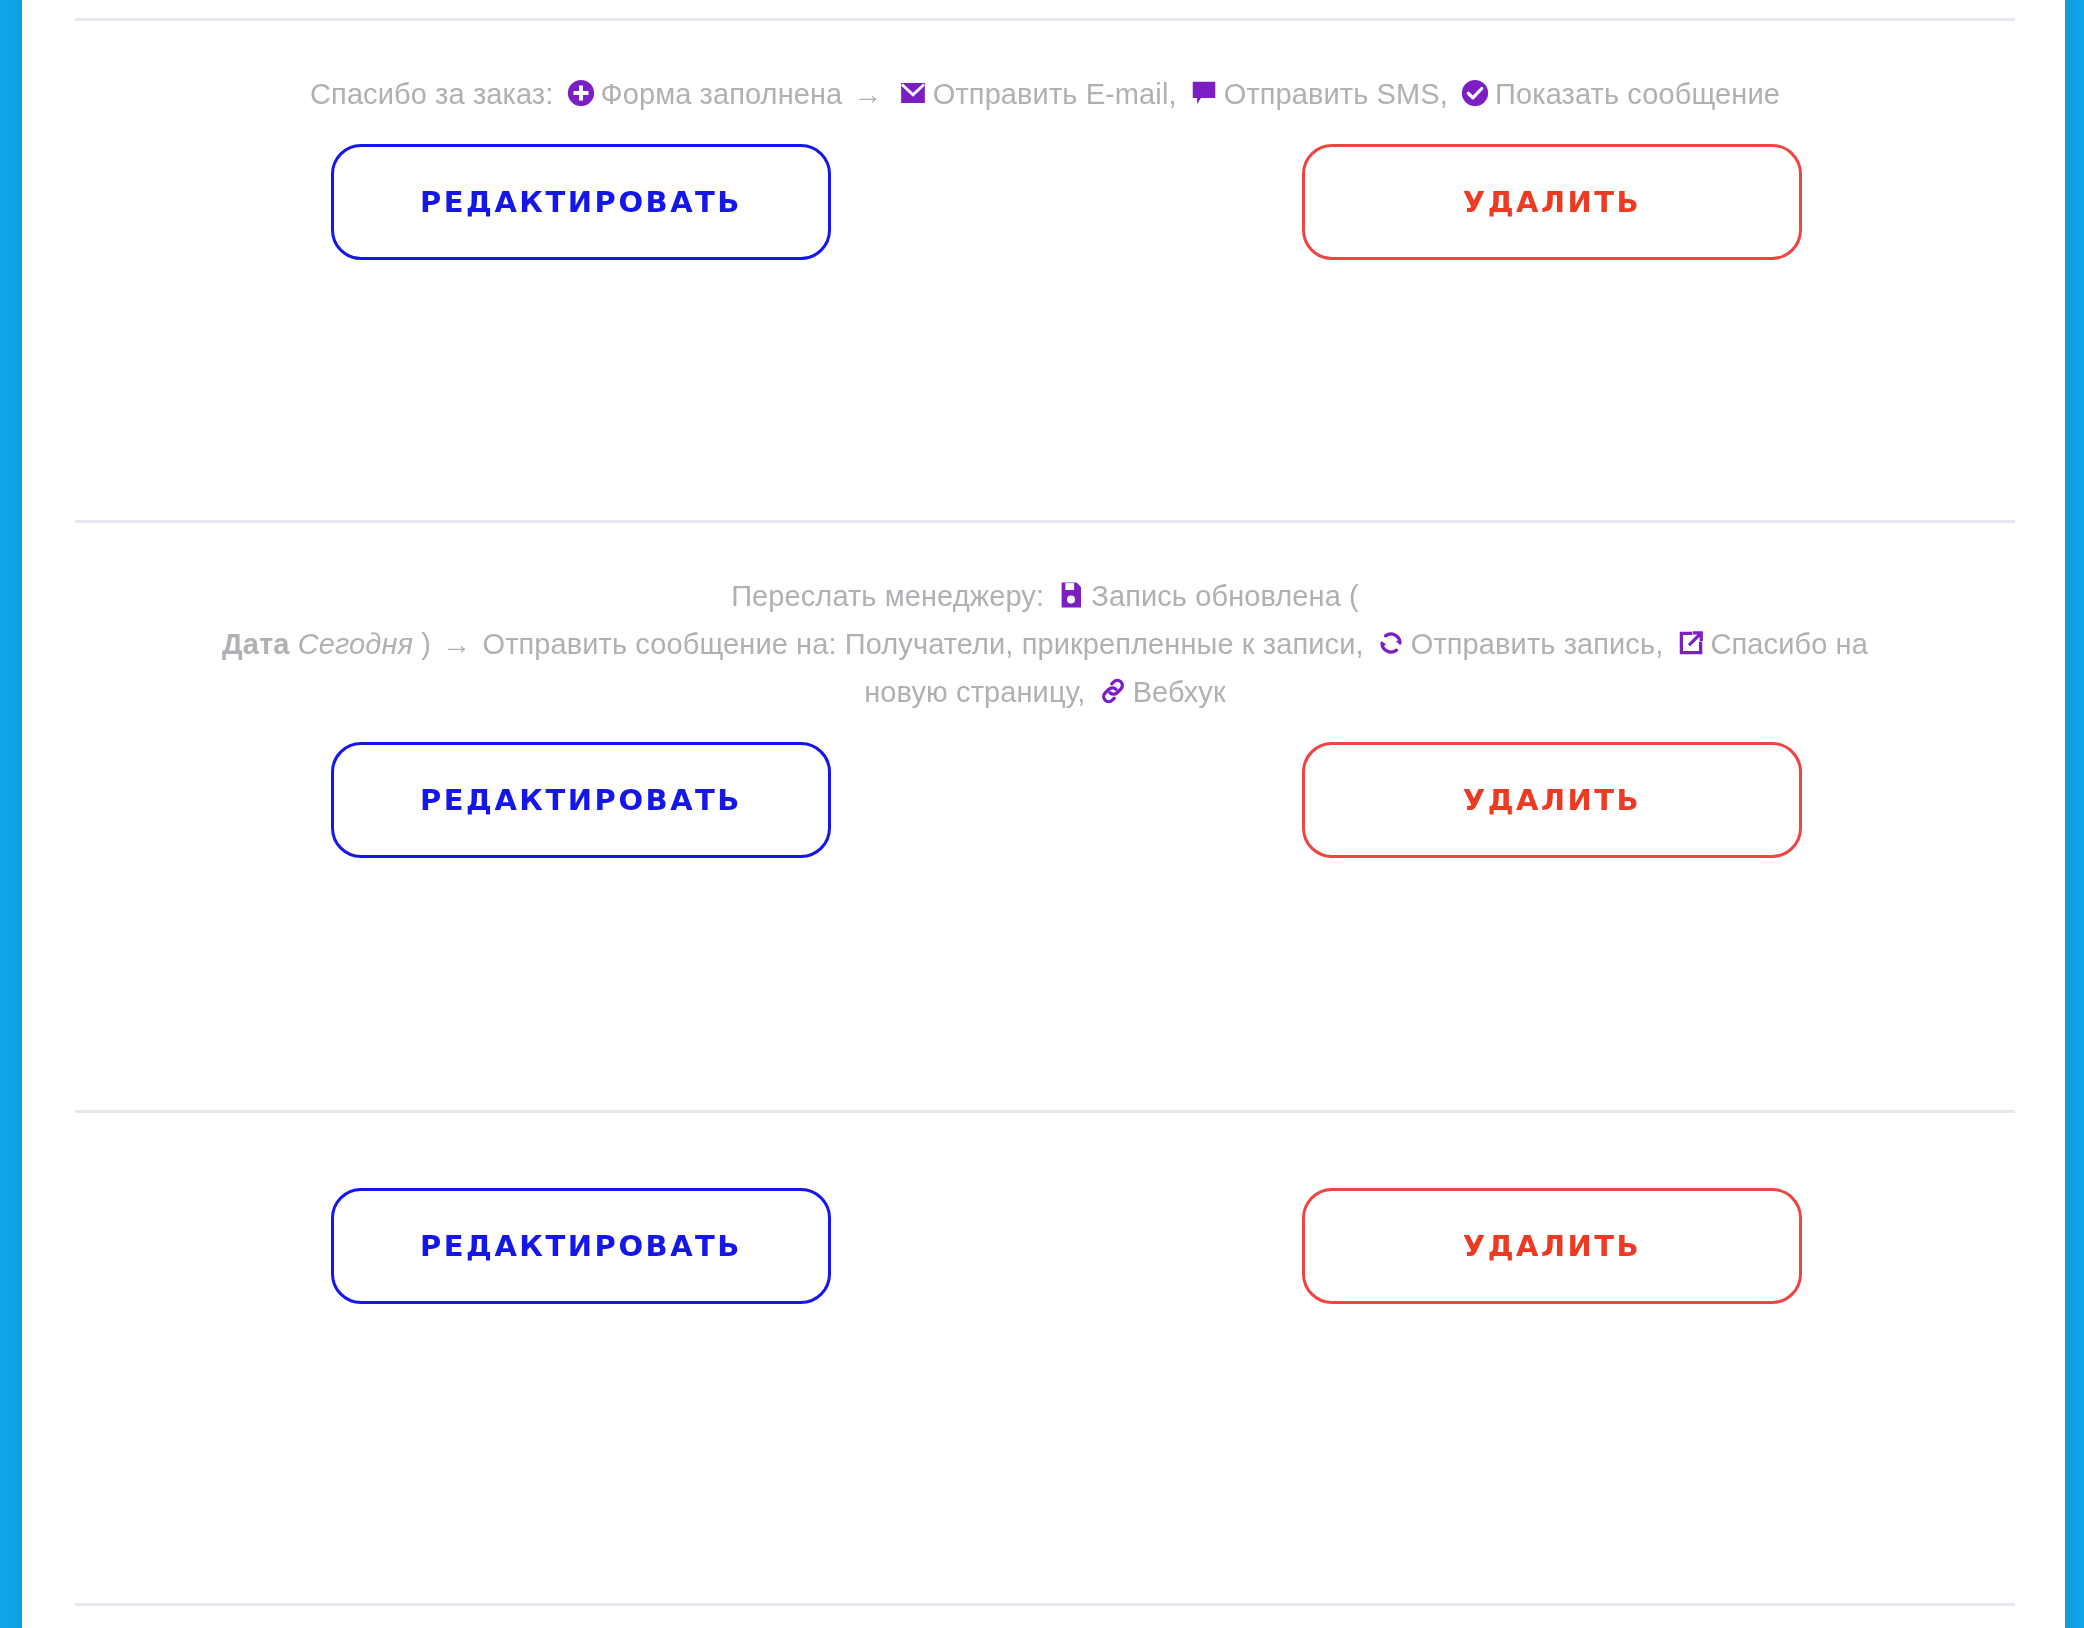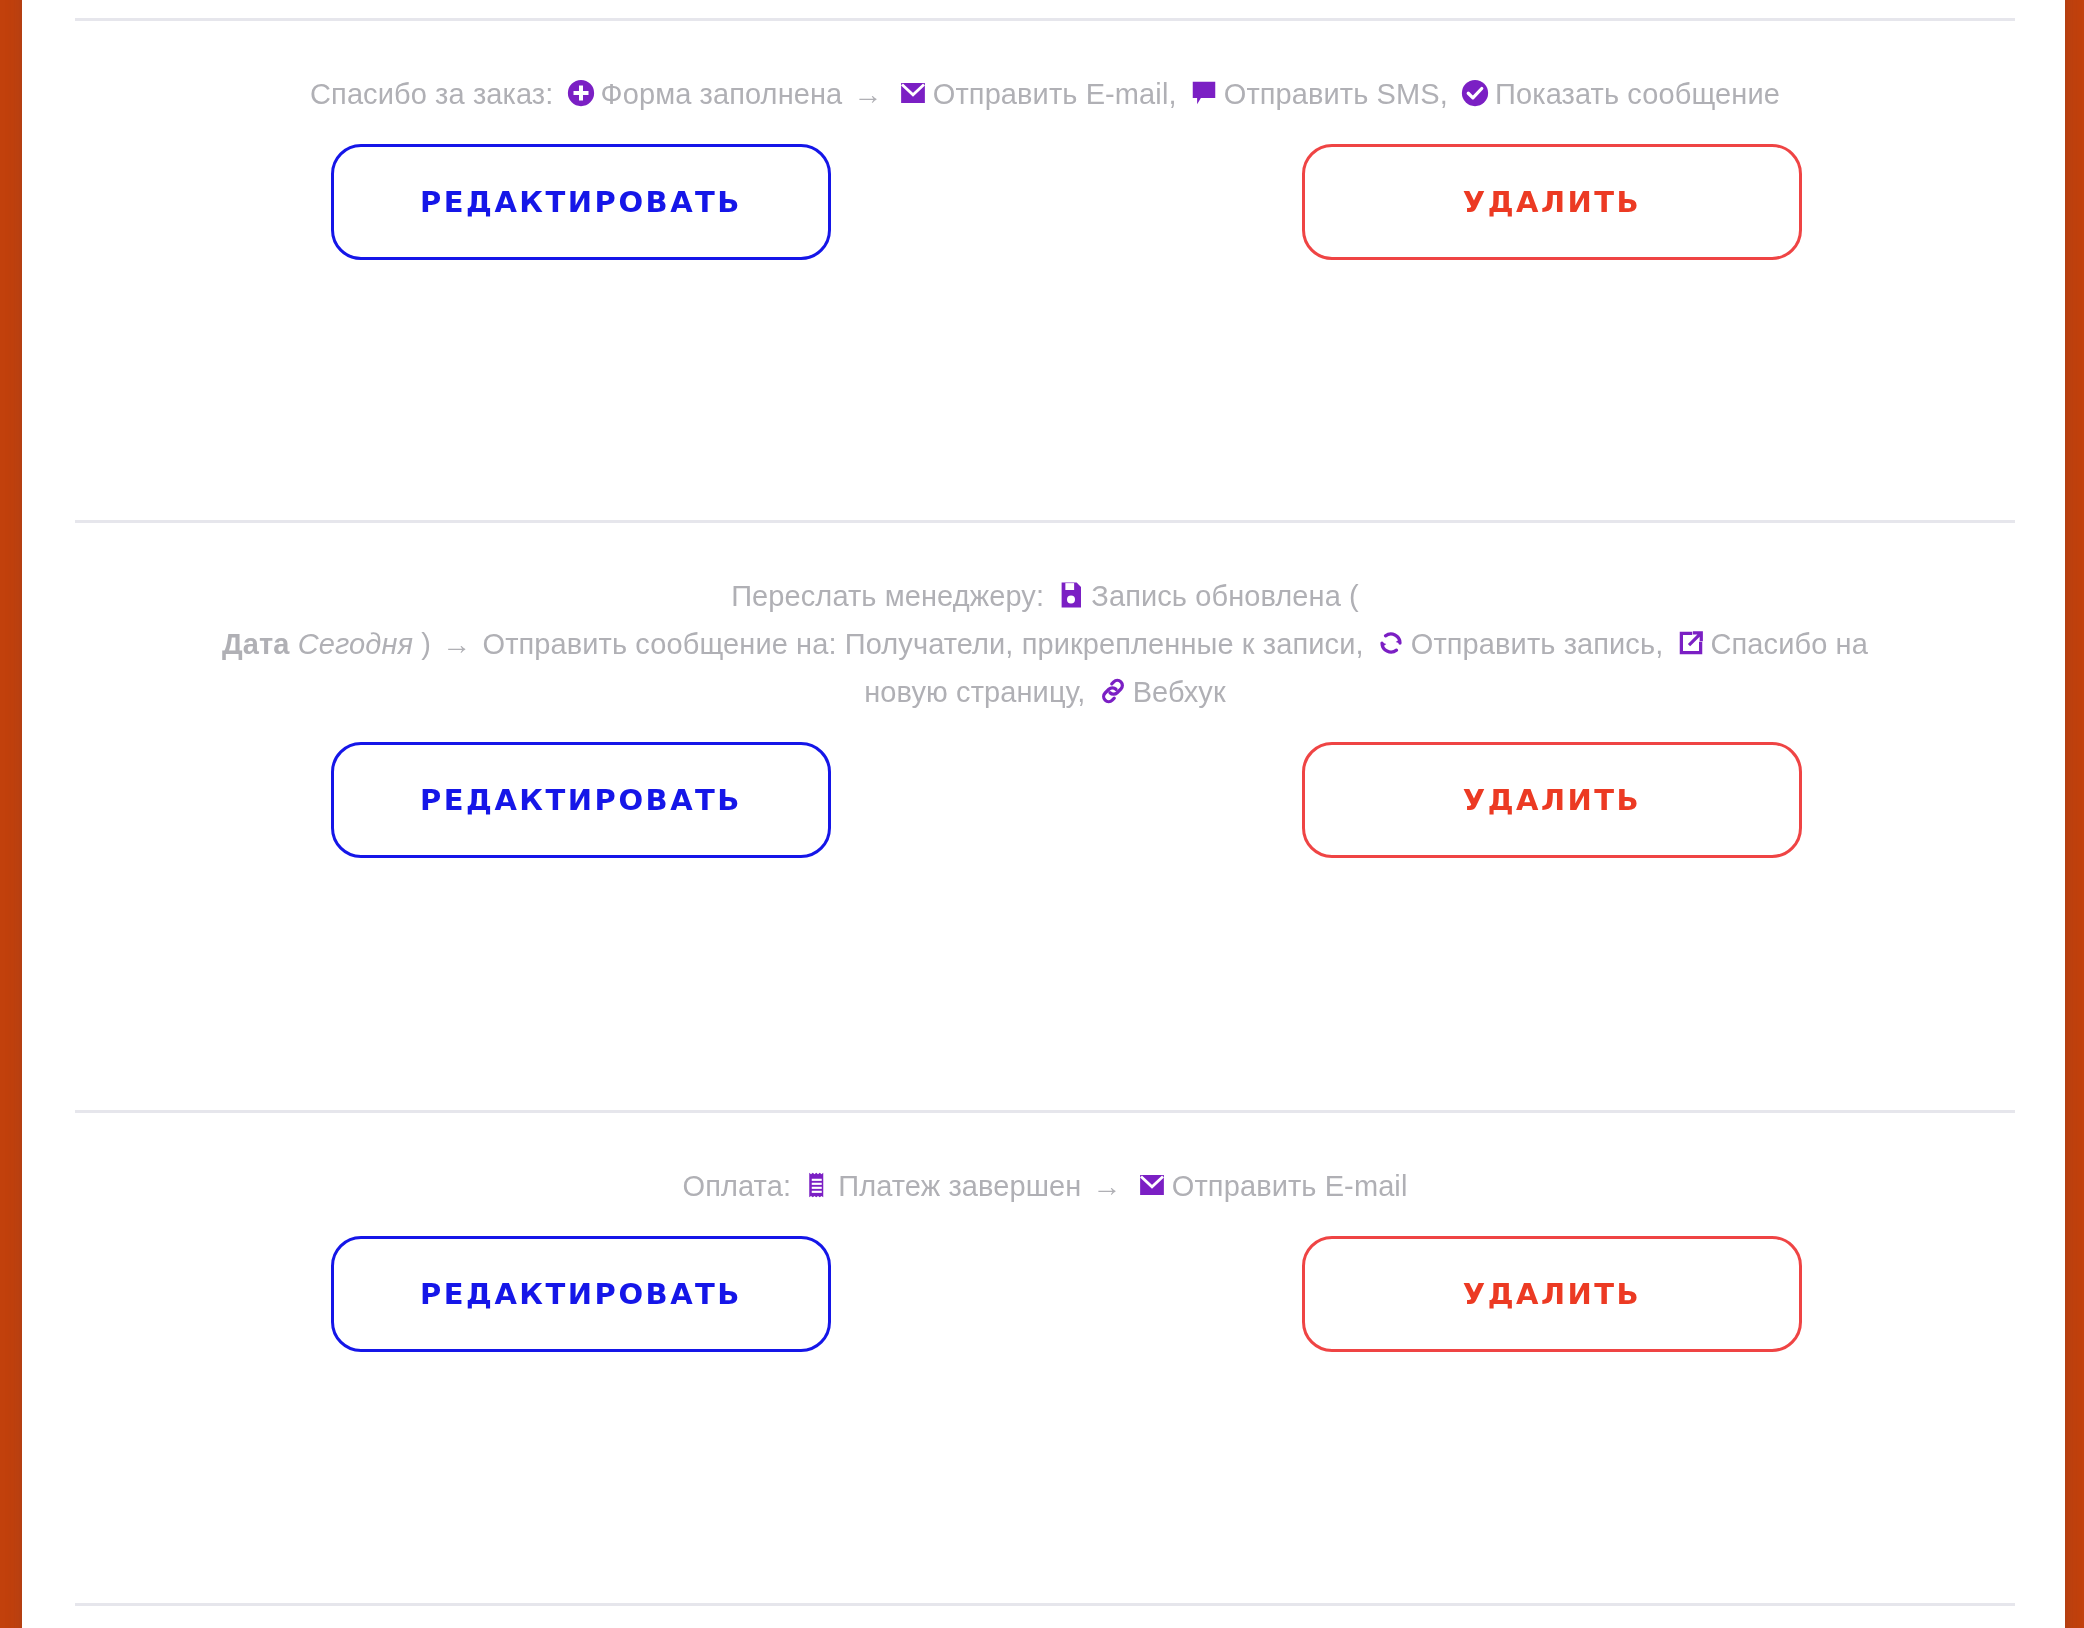--- a/index.html
+++ b/index.html
@@ -11,21 +11,21 @@
     width: 2084px;
     height: 1628px;
     font-family: "Liberation Sans", sans-serif;
     overflow: hidden;
   }
 
   .page {
     position: relative;
     width: 2084px;
     height: 1628px;
-    background: #c2410c;
+    background: #0ea5e9;
   }
 
   
   .card {
     position: absolute;
     left: 22px;
     top: -40px;
     width: 2043px;
     height: 1700px;
     background: #ffffff;
@@ -167,30 +167,20 @@
                   <path d="M9.6 13.4a4 4 0 0 0 5.7 0l3-3a4 4 0 0 0-5.7-5.7l-1.6 1.6"></path>
                   <path d="M14.4 10.6a4 4 0 0 0-5.7 0l-3 3a4 4 0 0 0 5.7 5.7l1.6-1.6"></path>
                 </g>
               </svg></span><span>Вебхук</span> </div>
           <div class="btn-row">
             <button class="btn btn-edit">Редактировать</button>
             <button class="btn btn-delete">Удалить</button>
           </div>
         </div>
         <div class="block" style="top: 1202px;">
-          <div class="block-desc"><span>Оплата:</span> <span class="icon"><svg width="30" height="30" viewBox="0 0 24 24" class="ico-svg" fill="#7B1FC4">
-                <path d="M5 2.2l1.4 1.1L7.8 2.2l1.4 1.1 1.4-1.1 1.4 1.1 1.4-1.1 1.4 1.1 1.4-1.1v19.6l-1.4-1.1-1.4 1.1-1.4-1.1-1.4 1.1-1.4-1.1-1.4 1.1-1.4-1.1L5 21.8Z" fill="#7B1FC4"></path>
-                <rect x="7" y="7" width="8" height="1.7" fill="#fff"></rect>
-                <rect x="7" y="10.2" width="8" height="1.7" fill="#fff"></rect>
-                <rect x="7" y="13.4" width="8" height="1.7" fill="#fff"></rect>
-                <rect x="7" y="16.6" width="8" height="1.7" fill="#fff"></rect>
-              </svg></span><span>Платеж завершен</span> <span class="arrow">→</span> <span class="icon"><svg width="30" height="30" viewBox="0 0 24 24" class="ico-svg" fill="#7B1FC4">
-                <path d="M2.5 4h19v16h-19z" fill="#7B1FC4"></path>
-                <path d="M3.2 5.2 12 13.4 20.8 5.2" fill="none" stroke="#fff" stroke-width="2.2"></path>
-              </svg></span><span>Отправить E-mail</span> </div>
           <div class="btn-row">
             <button class="btn btn-edit">Редактировать</button>
             <button class="btn btn-delete">Удалить</button>
           </div>
         </div>
       </div>
   </div>
 </div>
 
 </body></html>

